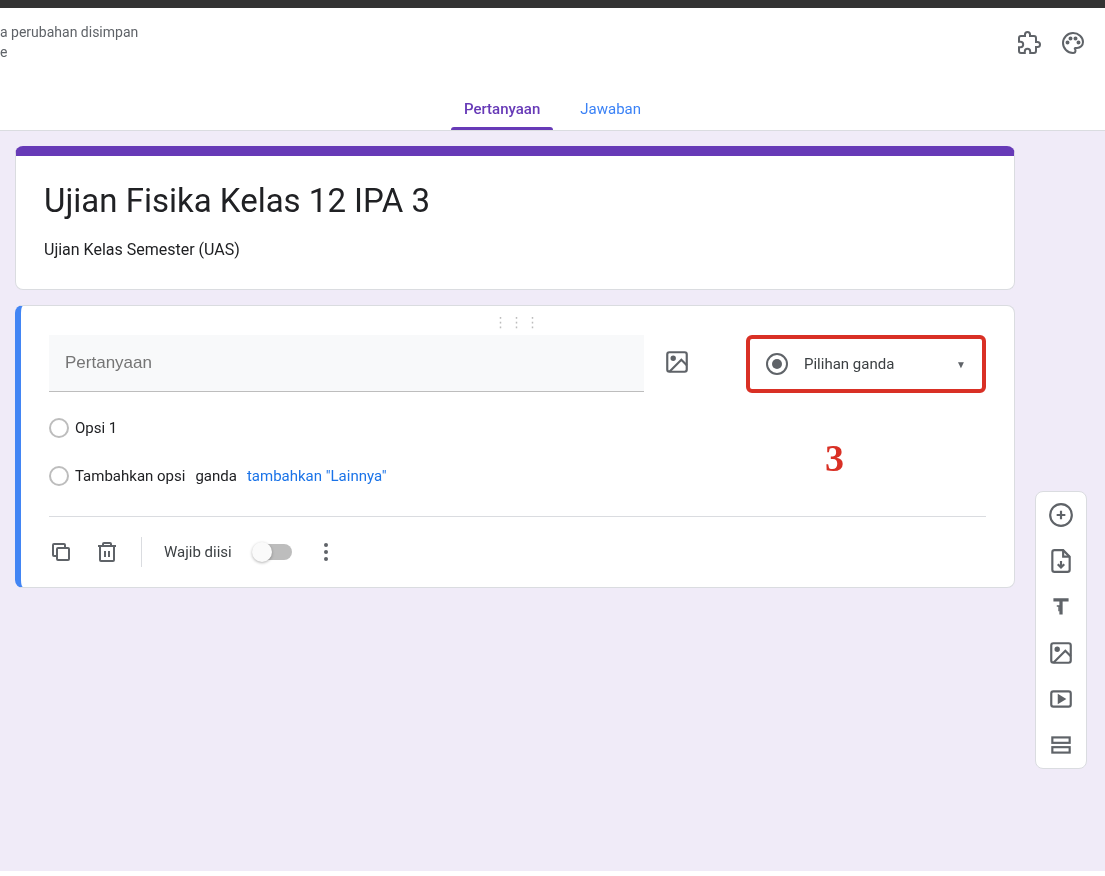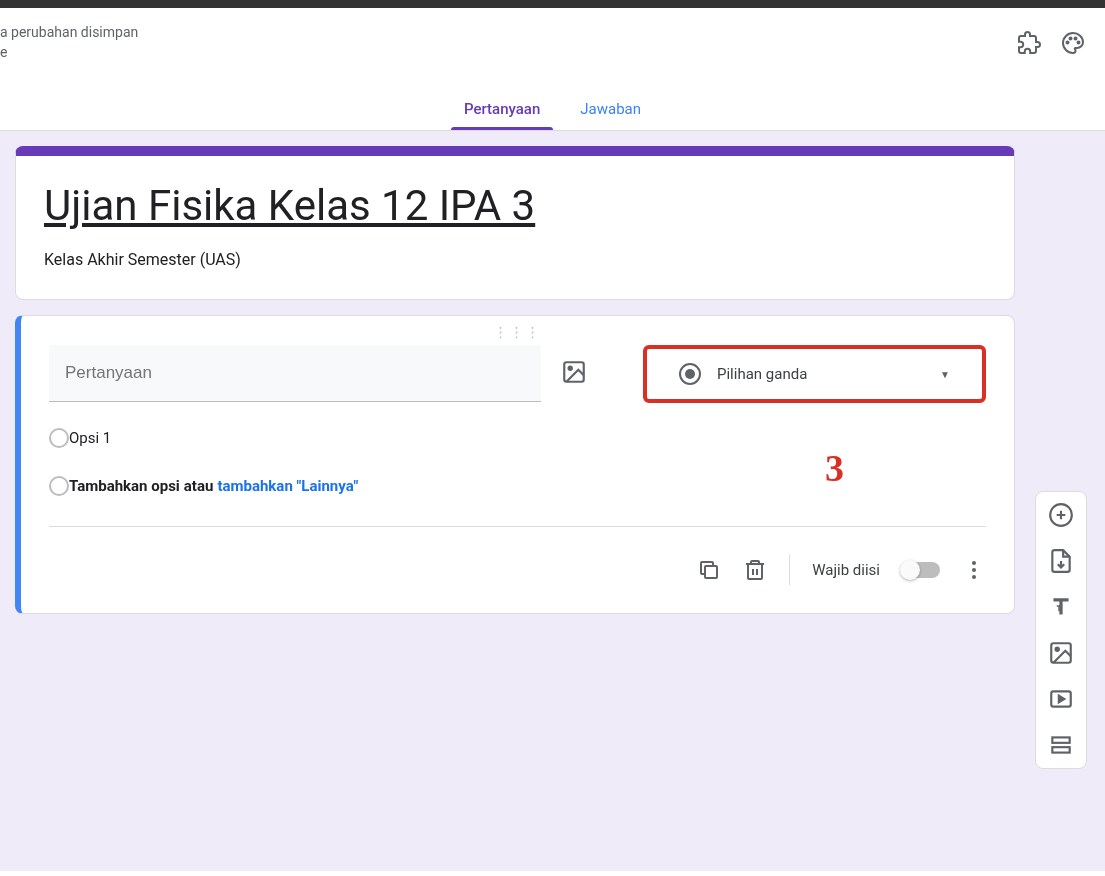--- a/index.html
+++ b/index.html
@@ -82,25 +82,24 @@
   background: #fff;
   border-radius: 8px;
   border: 1px solid #dadce0;
   margin-bottom: 15px;
 }
 .header-card {
   border-top: 10px solid #673ab7;
   padding: 25px 28px 30px;
 }
 .form-title {
-  font-size: 42px;
+  font-size: 33px;
   color: #202124;
   font-weight: 400;
   margin-bottom: 20px;
-  text-decoration: underline;
 }
 .form-desc {
   font-size: 16px;
   color: #202124;
 }
 .question-card {
   border-left: 6px solid #4285f4;
   padding: 0 28px 0 28px;
   position: relative;
 }
@@ -130,27 +129,27 @@
 }
 .question-input::placeholder { color: #757575; }
 .image-btn {
   width: 26px;
   height: 26px;
   margin-top: 14px;
   color: #5f6368;
   cursor: pointer;
 }
 .type-select {
-  width: 343px;
+  width: 240px;
   height: 58px;
   border: 4px solid #d93025;
   border-radius: 6px;
   display: flex;
   align-items: center;
-  padding: 0 32px;
+  padding: 0 16px;
   gap: 16px;
   cursor: pointer;
   position: relative;
   margin-left: 36px;
 }
 .type-radio-icon {
   width: 22px;
   height: 22px;
   border: 2px solid #5f6368;
   border-radius: 50%;
@@ -182,42 +181,41 @@
   font-size: 38px;
   font-weight: 700;
   font-family: 'Comic Sans MS', cursive;
 }
 .options {
   margin-bottom: 30px;
 }
 .option-row {
   display: flex;
   align-items: center;
-  gap: 0;
+  gap: 6px;
   margin-bottom: 28px;
   font-size: 15px;
 }
 .radio-circle {
   width: 20px;
   height: 20px;
   border: 2px solid #bdbdbd;
   border-radius: 50%;
   flex-shrink: 0;
 }
 .option-text { color: #202124; }
 .add-option { color: #202124; }
 .or-text { color: #202124; margin: 0 4px; }
 .add-other { color: #1a73e8; cursor: pointer; }
-.option-row.add-row { margin-bottom: 12px; font-weight: bold; }
+.option-row.add-row { margin-bottom: 12px; }
 .footer {
   border-top: 1px solid #dadce0;
-  padding: 28px 0;
-  display: flex;
-  align-items: center;
-  justify-content: flex-end;
+  padding: 20px 0;
+  display: flex;
+  align-items: center;
   gap: 22px;
 }
 .footer-icon {
   width: 24px;
   height: 24px;
   color: #5f6368;
   cursor: pointer;
 }
 .divider {
   width: 1px;
@@ -315,21 +313,21 @@
 <div class="tabs">
   <div class="tab active">Pertanyaan</div>
   <div class="tab">Jawaban</div>
 </div>
 
 <div class="canvas">
   <div class="form-wrapper">
 
     <div class="card header-card">
       <div class="form-title">Ujian Fisika Kelas 12 IPA 3</div>
-      <div class="form-desc">Kelas Akhir Semester (UAS)</div>
+      <div class="form-desc">Ujian Kelas Semester (UAS)</div>
     </div>
 
     <div class="card question-card">
       <div class="drag-handle">⋮⋮⋮</div>
 
       <div class="question-row">
         <input class="question-input" placeholder="Pertanyaan" style="">
         <div class="image-btn">
           <svg viewBox="0 0 24 24" fill="none" stroke="currentColor" stroke-width="2">
               <rect x="3" y="3" width="18" height="18" rx="2"></rect>
@@ -347,21 +345,21 @@
       <div class="annotation">3</div>
 
       <div class="options">
         <div class="option-row">
           <div class="radio-circle"></div>
           <span class="option-text">Opsi 1</span>
         </div>
         <div class="option-row add-row">
           <div class="radio-circle"></div>
           <span class="add-option">Tambahkan opsi</span>
-          <span class="or-text">atau</span>
+          <span class="or-text">ganda</span>
           <span class="add-other">tambahkan "Lainnya"</span>
         </div>
       </div>
 
       <div class="footer">
         <div class="footer-icon">
           <svg viewBox="0 0 24 24" fill="none" stroke="currentColor" stroke-width="2">
               <rect x="8" y="8" width="12" height="12" rx="1"></rect>
               <path d="M16 8V5a1 1 0 0 0-1-1H5a1 1 0 0 0-1 1v10a1 1 0 0 0 1 1h3"></path>
             </svg>

